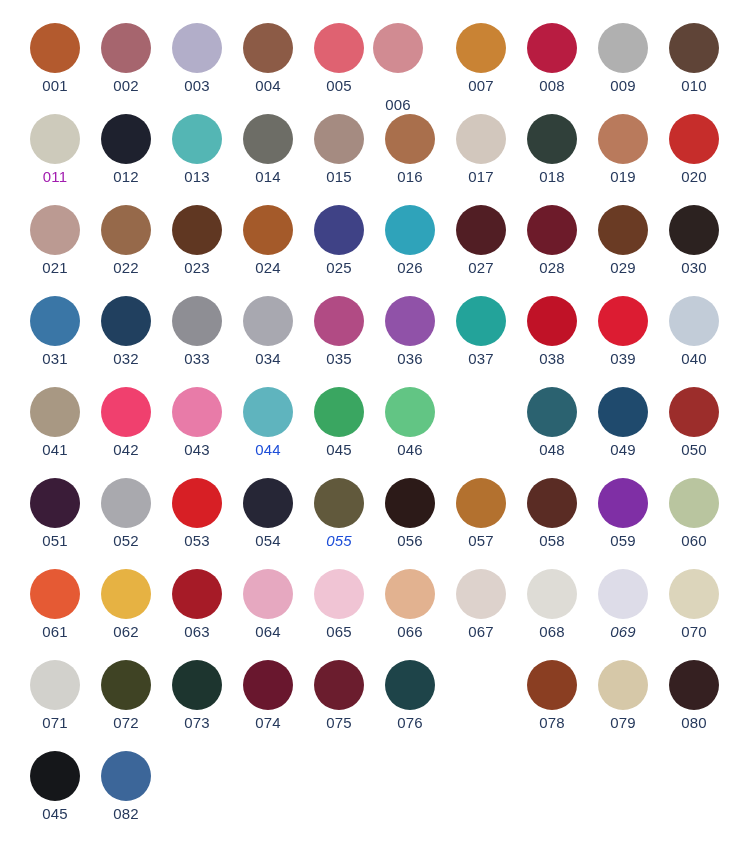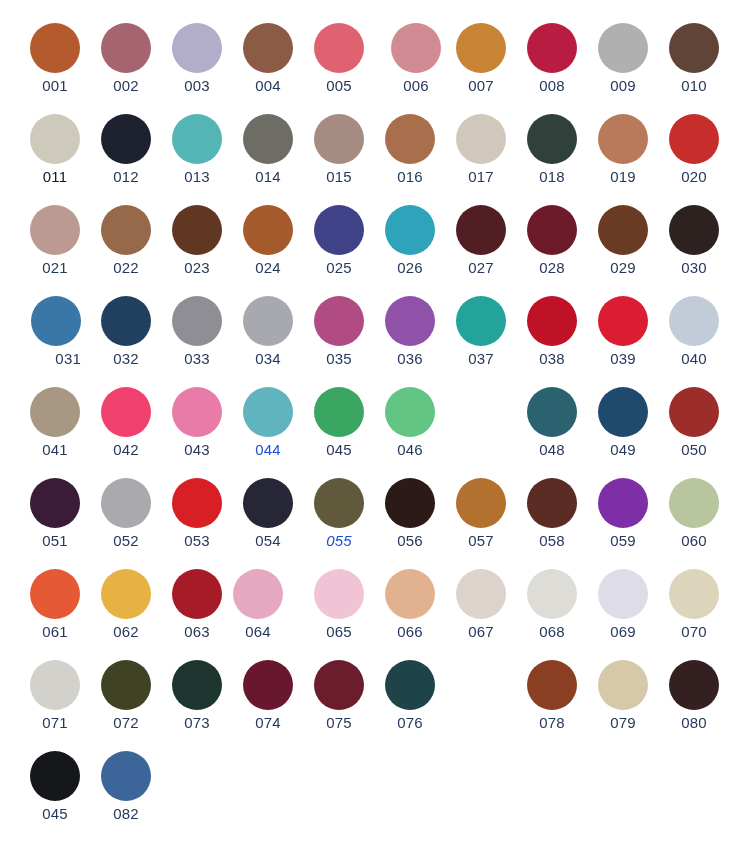--- a/index.html
+++ b/index.html
@@ -61,21 +61,21 @@
       <span class="swatch-label" style="color: rgb(38, 57, 92);">003</span>
     </div>
     <div class="swatch-cell" style="left: 242px; top: 23px;">
       <span class="swatch-dot" title="#8c5b46" style="width: 50px; height: 50px; background: rgb(140, 91, 70);"></span>
       <span class="swatch-label" style="color: rgb(38, 57, 92);">004</span>
     </div>
     <div class="swatch-cell" style="left: 313px; top: 23px;">
       <span class="swatch-dot" title="#df6271" style="width: 50px; height: 50px; background: rgb(223, 98, 113);"></span>
       <span class="swatch-label" style="color: rgb(38, 57, 92);">005</span>
     </div>
-    <div class="swatch-cell" style="left: 390px; top: 23px;">
+    <div class="swatch-cell" style="left: 372px; top: 23px; gap: 19px;">
       <span class="swatch-dot" title="#d18b92" style="width: 50px; height: 50px; background: rgb(209, 139, 146);"></span>
       <span class="swatch-label" style="color: rgb(38, 57, 92);">006</span>
     </div>
     <div class="swatch-cell" style="left: 455px; top: 23px;">
       <span class="swatch-dot" title="#c98334" style="width: 50px; height: 50px; background: rgb(201, 131, 52);"></span>
       <span class="swatch-label" style="color: rgb(38, 57, 92);">007</span>
     </div>
     <div class="swatch-cell" style="left: 526px; top: 23px;">
       <span class="swatch-dot" title="#b81c41" style="width: 50px; height: 50px; background: rgb(184, 28, 65);"></span>
       <span class="swatch-label" style="color: rgb(38, 57, 92);">008</span>
@@ -83,21 +83,21 @@
     <div class="swatch-cell" style="left: 597px; top: 23px;">
       <span class="swatch-dot" title="#b0b0b0" style="width: 50px; height: 50px; background: rgb(176, 176, 176);"></span>
       <span class="swatch-label" style="color: rgb(38, 57, 92);">009</span>
     </div>
     <div class="swatch-cell" style="left: 668px; top: 23px;">
       <span class="swatch-dot" title="#5f4437" style="width: 50px; height: 50px; background: rgb(95, 68, 55);"></span>
       <span class="swatch-label" style="color: rgb(38, 57, 92);">010</span>
     </div>
     <div class="swatch-cell" style="left: 29px; top: 114px;">
       <span class="swatch-dot" title="#cdcabb" style="width: 50px; height: 50px; background: rgb(205, 202, 187);"></span>
-      <span class="swatch-label" style="color: #0f172a;">011</span>
+      <span class="swatch-label" style="color: #a21caf;">011</span>
     </div>
     <div class="swatch-cell" style="left: 100px; top: 114px;">
       <span class="swatch-dot" title="#1e212e" style="width: 50px; height: 50px; background: rgb(30, 33, 46);"></span>
       <span class="swatch-label" style="color: rgb(38, 57, 92);">012</span>
     </div>
     <div class="swatch-cell" style="left: 171px; top: 114px;">
       <span class="swatch-dot" title="#54b6b4" style="width: 50px; height: 50px; background: rgb(84, 182, 180);"></span>
       <span class="swatch-label" style="color: rgb(38, 57, 92);">013</span>
     </div>
     <div class="swatch-cell" style="left: 242px; top: 114px;">
@@ -161,21 +161,21 @@
       <span class="swatch-label" style="color: rgb(38, 57, 92);">028</span>
     </div>
     <div class="swatch-cell" style="left: 597px; top: 205px;">
       <span class="swatch-dot" title="#6a3b24" style="width: 50px; height: 50px; background: rgb(106, 59, 36);"></span>
       <span class="swatch-label" style="color: rgb(38, 57, 92);">029</span>
     </div>
     <div class="swatch-cell" style="left: 668px; top: 205px;">
       <span class="swatch-dot" title="#2c2220" style="width: 50px; height: 50px; background: rgb(44, 34, 32);"></span>
       <span class="swatch-label" style="color: rgb(38, 57, 92);">030</span>
     </div>
-    <div class="swatch-cell" style="left: 29px; top: 296px; align-items: flex-end;">
+    <div class="swatch-cell" style="left: 29px; top: 296px;">
       <span class="swatch-dot" title="#3a76a6" style="width: 50px; height: 50px; background: rgb(58, 118, 166);"></span>
       <span class="swatch-label" style="color: rgb(38, 57, 92);">031</span>
     </div>
     <div class="swatch-cell" style="left: 100px; top: 296px;">
       <span class="swatch-dot" title="#21405f" style="width: 50px; height: 50px; background: rgb(33, 64, 95);"></span>
       <span class="swatch-label" style="color: rgb(38, 57, 92);">032</span>
     </div>
     <div class="swatch-cell" style="left: 171px; top: 296px;">
       <span class="swatch-dot" title="#8e8e94" style="width: 50px; height: 50px; background: rgb(142, 142, 148);"></span>
       <span class="swatch-label" style="color: rgb(38, 57, 92);">033</span>
@@ -289,41 +289,41 @@
       <span class="swatch-label" style="color: rgb(38, 57, 92);">061</span>
     </div>
     <div class="swatch-cell" style="left: 100px; top: 569px;">
       <span class="swatch-dot" title="#e6b243" style="width: 50px; height: 50px; background: rgb(230, 178, 67);"></span>
       <span class="swatch-label" style="color: rgb(38, 57, 92);">062</span>
     </div>
     <div class="swatch-cell" style="left: 171px; top: 569px;">
       <span class="swatch-dot" title="#a61b27" style="width: 50px; height: 50px; background: rgb(166, 27, 39);"></span>
       <span class="swatch-label" style="color: rgb(38, 57, 92);">063</span>
     </div>
-    <div class="swatch-cell" style="left: 232px; top: 569px;">
+    <div class="swatch-cell" style="left: 242px; top: 569px;">
       <span class="swatch-dot" title="#e6a8c0" style="width: 50px; height: 50px; background: rgb(230, 168, 192);"></span>
       <span class="swatch-label" style="color: rgb(38, 57, 92);">064</span>
     </div>
     <div class="swatch-cell" style="left: 313px; top: 569px;">
       <span class="swatch-dot" title="#f0c4d4" style="width: 50px; height: 50px; background: rgb(240, 196, 212);"></span>
       <span class="swatch-label" style="color: rgb(38, 57, 92);">065</span>
     </div>
     <div class="swatch-cell" style="left: 384px; top: 569px;">
       <span class="swatch-dot" title="#e2b290" style="width: 50px; height: 50px; background: rgb(226, 178, 144);"></span>
       <span class="swatch-label" style="color: rgb(38, 57, 92);">066</span>
     </div>
     <div class="swatch-cell" style="left: 455px; top: 569px;">
       <span class="swatch-dot" title="#ddd2cc" style="width: 50px; height: 50px; background: rgb(221, 210, 204);"></span>
       <span class="swatch-label" style="color: rgb(38, 57, 92);">067</span>
     </div>
     <div class="swatch-cell" style="left: 526px; top: 569px;">
       <span class="swatch-dot" title="#dedcd6" style="width: 50px; height: 50px; background: rgb(222, 220, 214);"></span>
       <span class="swatch-label" style="color: rgb(38, 57, 92);">068</span>
     </div>
-    <div class="swatch-cell" style="left: 597px; top: 569px;">
+    <div class="swatch-cell" style="left: 597px; top: 569px; font-style: italic;">
       <span class="swatch-dot" title="#dddce8" style="width: 50px; height: 50px; background: rgb(221, 220, 232);"></span>
       <span class="swatch-label" style="color: rgb(38, 57, 92);">069</span>
     </div>
     <div class="swatch-cell" style="left: 668px; top: 569px;">
       <span class="swatch-dot" title="#dcd5bb" style="width: 50px; height: 50px; background: rgb(220, 213, 187);"></span>
       <span class="swatch-label" style="color: rgb(38, 57, 92);">070</span>
     </div>
     <div class="swatch-cell" style="left: 29px; top: 660px;">
       <span class="swatch-dot" title="#d2d1cc" style="width: 50px; height: 50px; background: rgb(210, 209, 204);"></span>
       <span class="swatch-label" style="color: rgb(38, 57, 92);">071</span>

